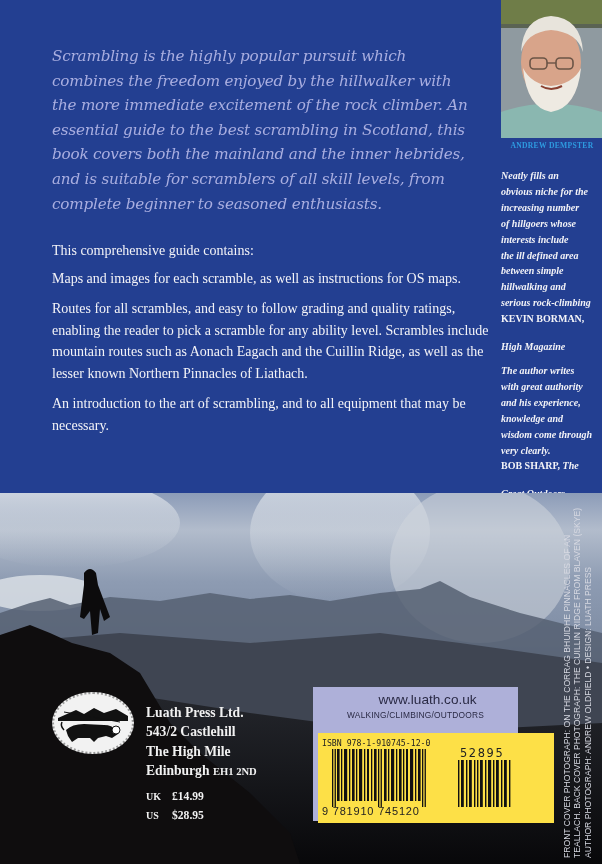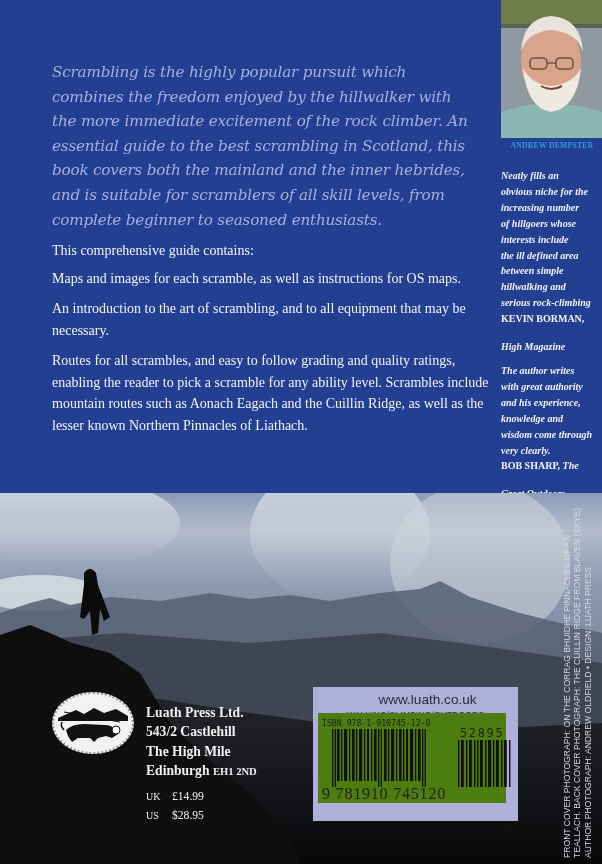--- a/index.html
+++ b/index.html
@@ -4,21 +4,21 @@
 <style>
   * { margin:0; padding:0; box-sizing:border-box; }
   html, body { width:602px; height:864px; overflow:hidden; background:#0c0c10; }
   body { position:relative; font-family:"DejaVu Serif", "Liberation Serif", serif; }
 
   .top-panel { position:absolute; left:0; top:0; width:602px; height:493px; background:#233f91; }
 
   .blurb {
     position:absolute; left:52px; top:44px; width:420px;
     font-family:"DejaVu Serif", serif; font-style:italic;
-    font-size:15.2px; line-height:24.6px; color:#a9aee0; letter-spacing:-0.2px;margin-top:16px;
+    font-size:15.2px; line-height:24.6px; color:#a9aee0; letter-spacing:-0.2px;
   }
   .contents { position:absolute; left:52px; top:240px; width:440px; color:#f3f3f7;
     font-family:"Liberation Serif", serif; font-size:14px; line-height:21.5px; }
   .contents p { margin-bottom:9px; }
   .contents .heading { margin-bottom:6px; }
 
   .author-photo { position:absolute; left:501px; top:0; width:101px; height:138px; overflow:hidden;
     background:linear-gradient(180deg,#6e7f4c 0%,#7b8759 16%,#9aa1a3 22%,#8b9499 60%,#a9b4b6 100%); }
   .author-caption { position:absolute; left:502px; top:141px; width:100px; font-family:"Liberation Serif", serif;
     font-size:7.6px; font-weight:bold; color:#2e9be0; letter-spacing:0.3px; text-align:center; }
@@ -36,46 +36,46 @@
   .credits { position:absolute; left:562px; top:858px; transform-origin:0 0; transform:rotate(-90deg);
     width:370px; font-family:"Liberation Sans", sans-serif; font-size:8.6px; line-height:10.3px; color:#d7d9e2; white-space:nowrap; }
 
   .logo { position:absolute; left:52px; top:692px; width:82px; height:62px; border-radius:50%;
     background:#f2f2f2; border:2px dotted #9a9a9a; overflow:hidden; }
 
   .publisher { position:absolute; left:146px; top:703px; color:#f1f1f1; font-family:"Liberation Serif", serif;
     font-size:13.6px; line-height:19.3px; font-weight:bold; }
   .publisher .sc { font-size:10.6px; }
   .prices { position:absolute; left:146px; top:787px; color:#f1f1f1; font-family:"Liberation Serif", serif;
-    font-size:11.6px; line-height:19px; font-weight:normal; }
+    font-size:11.6px; line-height:19px; font-weight:bold; }
   .prices .cc { display:inline-block; width:26px; font-size:10px; }
 
   .barcode-box { position:absolute; left:313px; top:687px; width:205px; height:134px; background:#aeb0d9; }
   .barcode-url { position:absolute; left:12px; top:5px; width:205px; text-align:center; font-family:"Liberation Sans", sans-serif;
     font-size:13.6px; color:#2a2a45; }
   .barcode-cat { position:absolute; left:0; top:23px; width:205px; text-align:center; font-family:"Liberation Sans", sans-serif;
     font-size:8.4px; color:#2a2a45; letter-spacing:0.2px; }
-  .barcode-white { position:absolute; left:5px; top:26px; width:188px; height:90px; background:#4d7c0f; }
+  .barcode-white { position:absolute; left:5px; top:46px; width:236px; height:90px; background:#fde047; }
   .isbn { position:absolute; left:4px; top:5px; font-family:"DejaVu Sans Mono", monospace; font-size:8.2px; color:#222; }
   .bars-main { position:absolute; left:14px; top:16px; width:94px; height:58px; }
   .bars-add { position:absolute; left:140px; top:27px; width:54px; height:47px; }
-  .ean { position:absolute; left:4px; top:72px; font-family:Liberation Serif, serif; font-size:16px; color:#222; letter-spacing:0.8px; }
+  .ean { position:absolute; left:4px; top:72px; font-family:Liberation Sans, sans-serif; font-size:11px; color:#222; letter-spacing:0.8px; }
   .addon { position:absolute; left:142px; top:13px; font-family:"DejaVu Sans", sans-serif; font-size:11.4px; color:#222; letter-spacing:1.6px; }
 </style>
 </head>
 <body>
 
 <div class="top-panel">
   <p class="blurb">Scrambling is the highly popular pursuit which combines the freedom enjoyed by the hillwalker with the more immediate excitement of the rock climber. An essential guide to the best scrambling in Scotland, this book covers both the mainland and the inner hebrides, and is suitable for scramblers of all skill levels, from complete beginner to seasoned enthusiasts.</p>
 
   <div class="contents">
     <p class="heading">This comprehensive guide contains:</p>
     <p>Maps and images for each scramble, as well as instructions for OS maps.</p>
+    <p>Routes for all scrambles, and easy to follow grading and quality ratings, enabling the reader to pick a scramble for any ability level. Scrambles include mountain routes such as Aonach Eagach and the Cuillin Ridge, as well as the lesser known Northern Pinnacles of Liathach.</p>
     <p>An introduction to the art of scrambling, and to all equipment that may be necessary.</p>
-    <p>Routes for all scrambles, and easy to follow grading and quality ratings, enabling the reader to pick a scramble for any ability level. Scrambles include mountain routes such as Aonach Eagach and the Cuillin Ridge, as well as the lesser known Northern Pinnacles of Liathach.</p>
   </div>
 
   <div class="author-photo">
     <svg width="101" height="138" viewBox="0 0 101 138">
       <rect x="0" y="0" width="101" height="24" fill="#6f7d48"></rect>
       <rect x="0" y="24" width="101" height="4" fill="#5a6353"></rect>
       <rect x="0" y="28" width="101" height="110" fill="#8f9aa0"></rect>
       <path d="M0 112 Q50 95 101 112 L101 138 L0 138Z" fill="#8ab7b0"></path>
       <ellipse cx="50" cy="62" rx="30" ry="40" fill="#d8a48a"></ellipse>
       <path d="M20 52 Q22 18 50 16 Q80 18 82 52 Q76 32 50 30 Q26 32 20 52Z" fill="#e8e4dc"></path>

